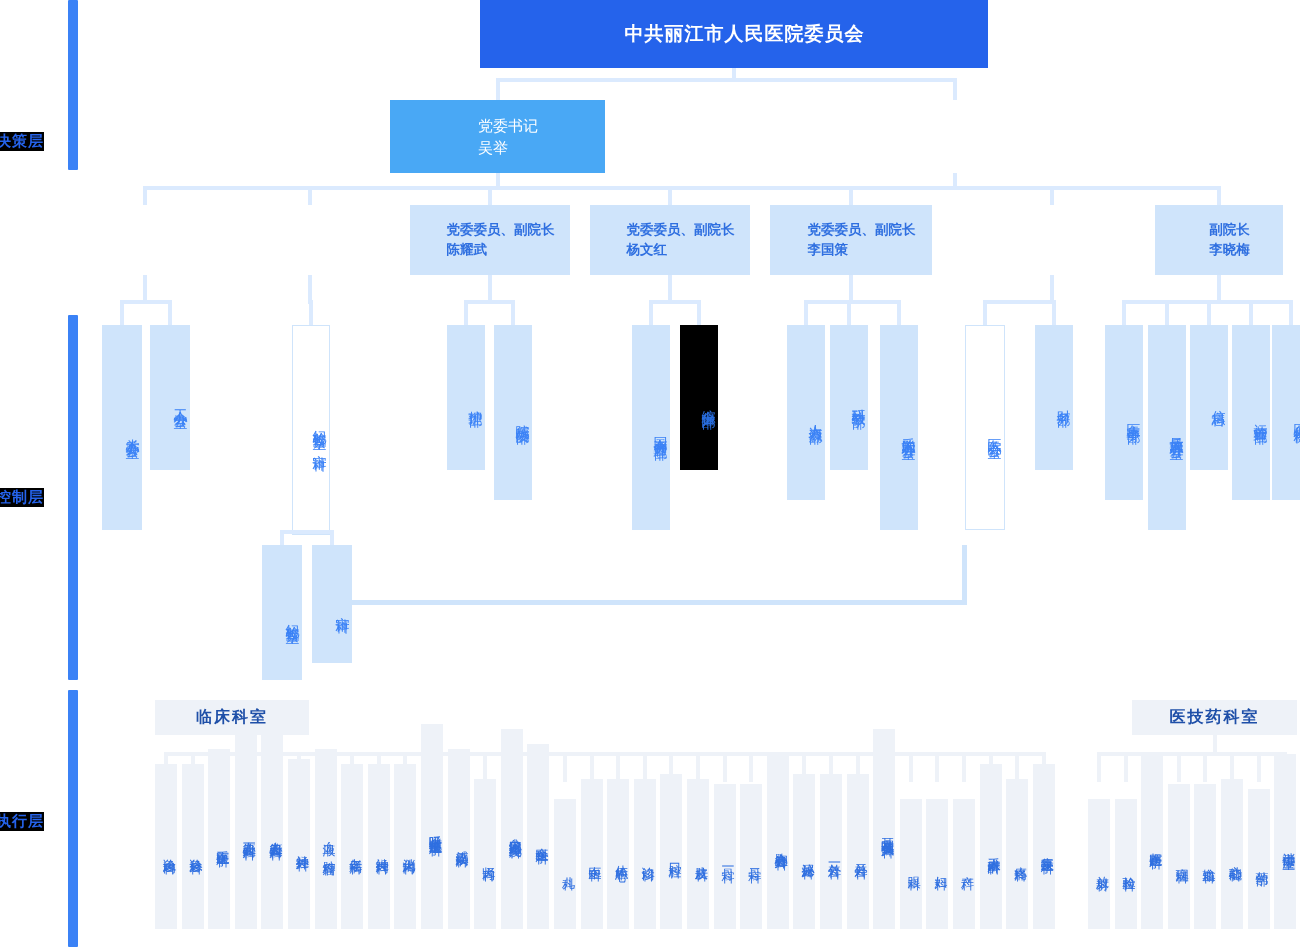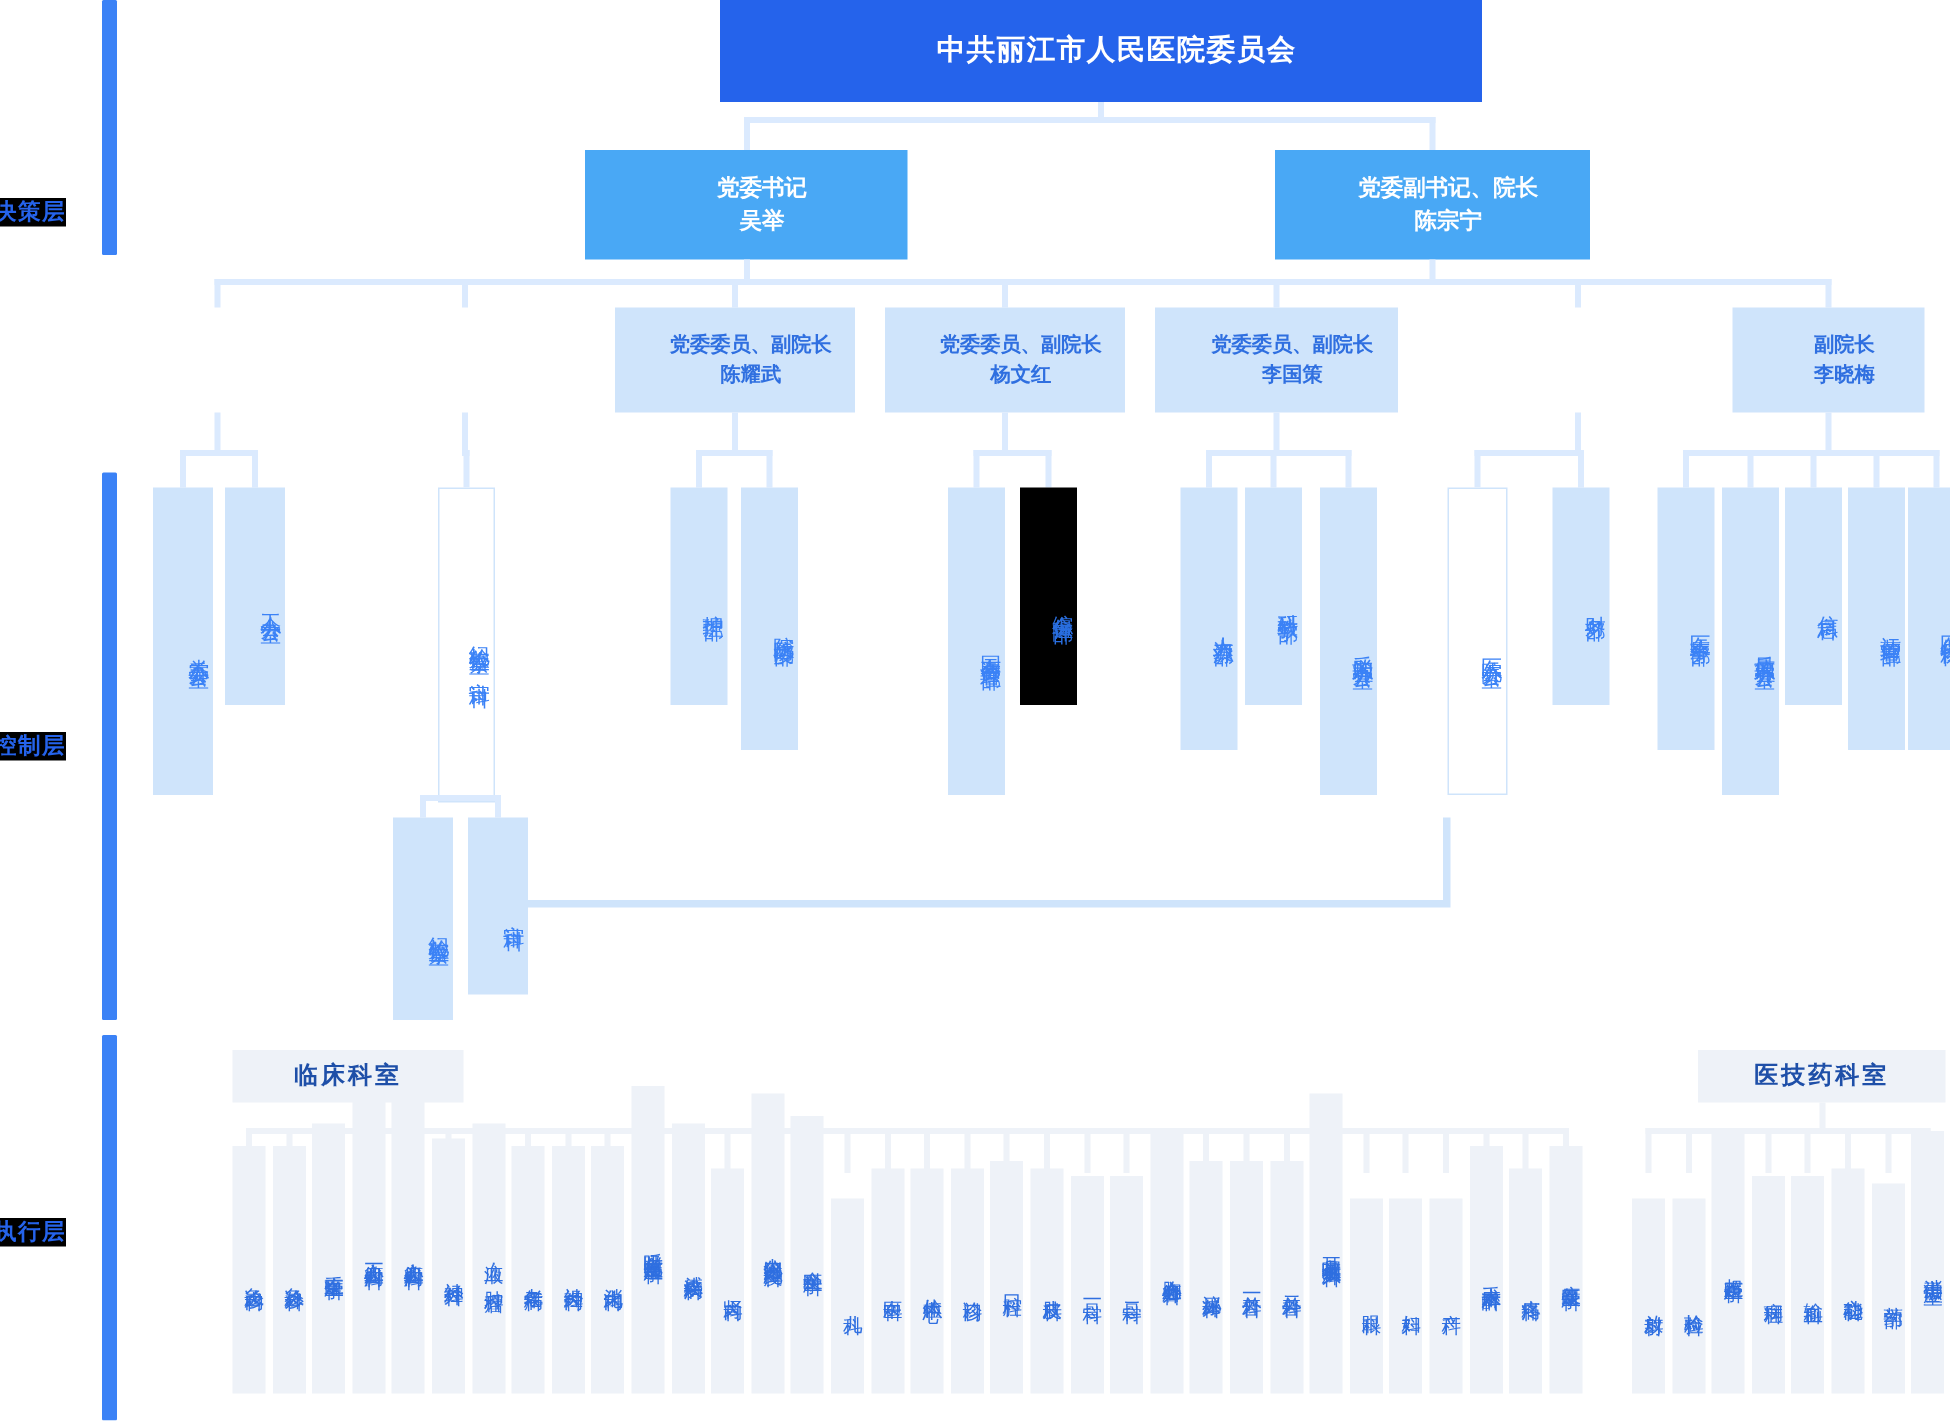--- a/index.html
+++ b/index.html
@@ -20,31 +20,31 @@
   .rail-label {
     position:absolute; color:#2563eb; font-size:15px; font-weight:700;
     letter-spacing:1px; white-space:nowrap;
     background:#000000;            
   }
 
   
   .node {
     position:absolute;
     display:flex; align-items:center; justify-content:center;
-    text-align:center; color:#2563eb;
+    color:#2563eb;
     font-size:13px; line-height:1.45; font-weight:700;
     white-space:pre-line;
     padding-left:21px;
   }
   .node.root {
     background:#2563eb; color:#ffffff;
     font-size:19px; font-weight:700; letter-spacing:1px;
   }
   .node.l2 {
-    background:#49a8f5; color:#ffffff; font-size:15px; font-weight:700;
+    background:#49a8f5; color:#ffffff; font-size:15px; font-weight:400;
   }
   .node.l3 {
     background:#cfe4fb; color:#2f6fe0; font-size:13.5px; font-weight:700;
   }
 
   
   .vnode {
     position:absolute;
     writing-mode:vertical-rl; text-orientation:upright;
     display:flex; align-items:flex-start; justify-content:center;
@@ -86,21 +86,20 @@
     <div class="rail" style="left: 68px; top: 315px; height: 365px;"></div>
     <div class="rail-label" style="left: -4px; top: 488px;">控制层</div>
     <div class="rail" style="left: 68px; top: 690px; height: 257px;"></div>
     <div class="rail-label" style="left: -4px; top: 812px;">执行层</div>
     <div class="node root" style="left: 480px; top: 0px; width: 508px; height: 68px;">中共丽江市人民医院委员会</div>
     <div class="cn" style="left: 732px; top: 68px; width: 4px; height: 12px;"></div>
     <div class="cn" style="left: 495.5px; top: 78px; width: 461.5px; height: 4px;"></div>
     <div class="cn" style="left: 495.5px; top: 78px; width: 4px; height: 22px;"></div>
     <div class="node l2" style="left: 390px; top: 100px; width: 215px; height: 73px;"><div><div>党委书记</div><div>吴举</div></div></div>
     <div class="cn" style="left: 953px; top: 78px; width: 4px; height: 22px;"></div>
-    <div class="node l2" style="left: 850px; top: 100px; width: 210px; height: 73px;"><div><div>党委副书记、院长</div><div>陈宗宁</div></div></div>
     <div class="cn" style="left: 143px; top: 186px; width: 1078px; height: 4px;"></div>
     <div class="cn" style="left: 495.5px; top: 173px; width: 4px; height: 17px;"></div>
     <div class="cn" style="left: 953px; top: 173px; width: 4px; height: 17px;"></div>
     <div class="cn" style="left: 143px; top: 186px; width: 4px; height: 19px;"></div>
     <div class="cn" style="left: 307.5px; top: 186px; width: 4px; height: 19px;"></div>
     <div class="cn" style="left: 488px; top: 186px; width: 4px; height: 19px;"></div>
     <div class="node l3" style="left: 410px; top: 205px; width: 160px; height: 70px;"><div><div>党委委员、副院长</div><div>陈耀武</div></div></div>
     <div class="cn" style="left: 668px; top: 186px; width: 4px; height: 19px;"></div>
     <div class="node l3" style="left: 590px; top: 205px; width: 160px; height: 70px;"><div><div>党委委员、副院长</div><div>杨文红</div></div></div>
     <div class="cn" style="left: 849px; top: 186px; width: 4px; height: 19px;"></div>

